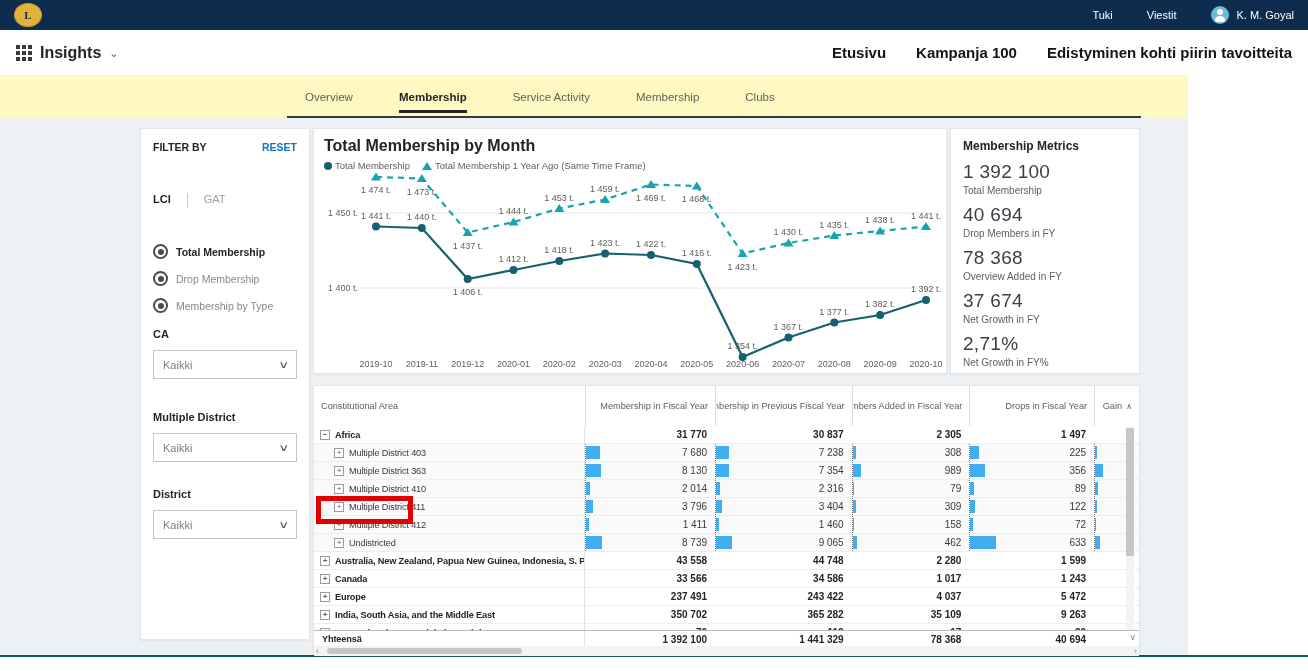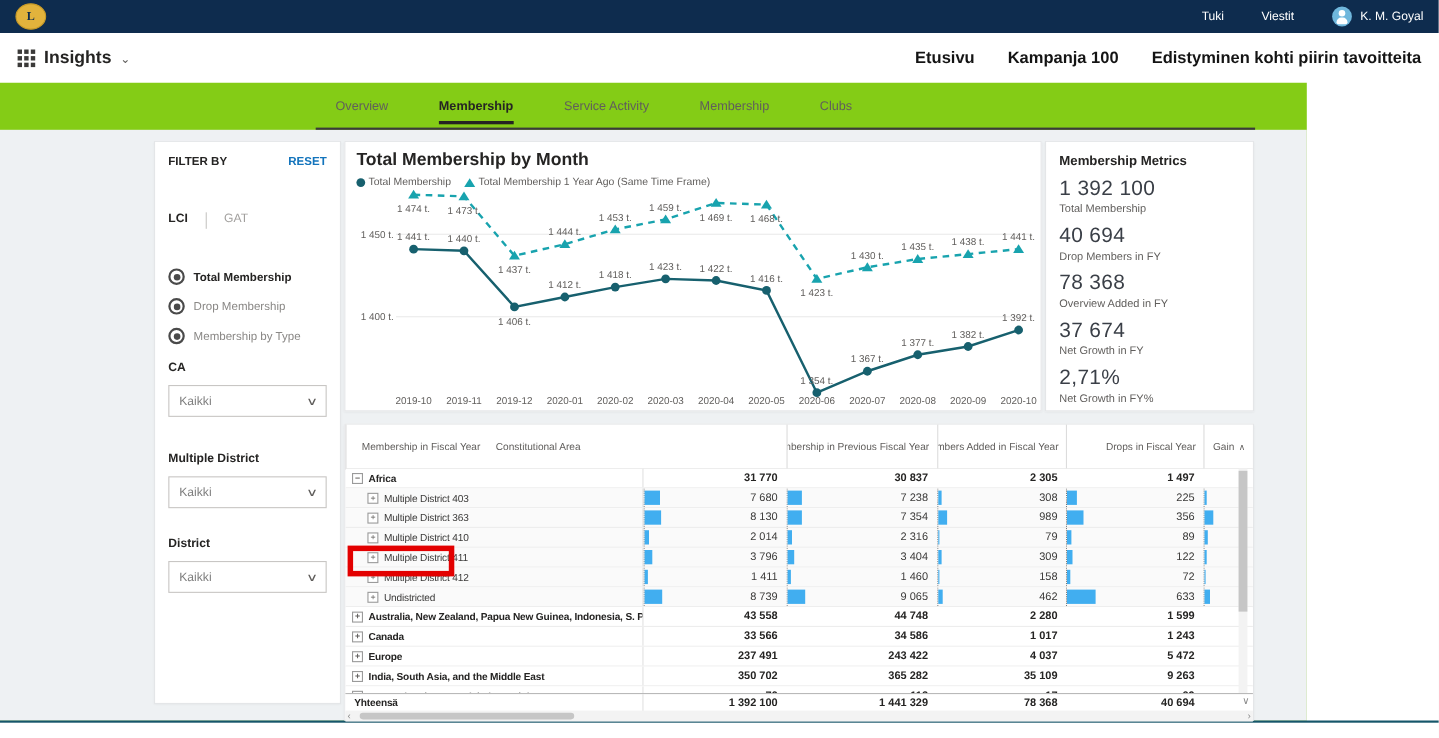--- a/index.html
+++ b/index.html
@@ -21,21 +21,21 @@
   .navbar{position:absolute;left:0;top:30px;width:100%;height:45px;background:#fff;display:flex;align-items:center;justify-content:space-between;padding:0 16px;box-sizing:border-box;z-index:6;}
   .nav-left{display:flex;align-items:center;gap:8px;cursor:pointer;}
   .grid-icon{display:grid;grid-template-columns:repeat(3,4px);grid-gap:2px;}
   .grid-icon i{width:4px;height:4px;background:#3B3A39;}
   .app-title{font-size:16px;font-weight:bold;color:#252423;}
   .chev{color:#605E5C;font-size:11px;margin-top:2px;}
   .nav-links{display:flex;gap:30px;font-size:15px;font-weight:bold;color:#141414;text-align:center;}
   .nav-links span{cursor:pointer;white-space:nowrap;}
 
   
-  .content{position:absolute;left:0;top:75px;width:1188px;height:580px;background:#84cc16;text-decoration:underline;}
+  .content{position:absolute;left:0;top:75px;width:1188px;height:580px;background:#fef9c3;text-decoration:underline;}
   .gray-bg{position:absolute;left:0;top:43px;width:100%;height:537px;background:#EEF1F3;}
   .tabs{position:absolute;left:305px;top:16px;display:flex;gap:46px;font-size:11.5px;color:#605E5C;z-index:2;}
   .tab{padding-bottom:7px;cursor:pointer;white-space:nowrap;}
   .tab.active{font-weight:bold;color:#252423;border-bottom:3px solid #252423;}
   .tabs-divider{position:absolute;left:287px;top:41px;width:854px;height:2px;background:#3A3A3A;z-index:2;}
 
   .panel{position:absolute;background:#fff;border:1px solid #E4E6E8;box-shadow:0 1px 2px rgba(0,0,0,.06);box-sizing:border-box;z-index:2;}
 
   
   .filter-panel{left:140px;top:53px;width:170px;height:512px;padding:12px;}
@@ -319,25 +319,25 @@
           </div>
           <div class="metric">
             <div class="metric-value">2,71%</div>
             <div class="metric-label">Net Growth in FY%</div>
           </div>
         </div>
     </section>
 
     <section class="panel table-panel">
       <div class="t-header" id="t-header">
+          <div class="th" style="width: 272px;">
+            <span>Constitutional Area</span>
+          </div>
           <div class="th num" style="width: 130px;">
             <span>Membership in Fiscal Year</span>
-          </div>
-          <div class="th" style="width: 272px;">
-            <span>Constitutional Area</span>
           </div>
           <div class="th num" style="width: 137px;">
             <span>Membership in Previous Fiscal Year</span>
           </div>
           <div class="th num" style="width: 118px;">
             <span>Members Added in Fiscal Year</span>
           </div>
           <div class="th num" style="width: 125px;">
             <span>Drops in Fiscal Year</span>
           </div>

